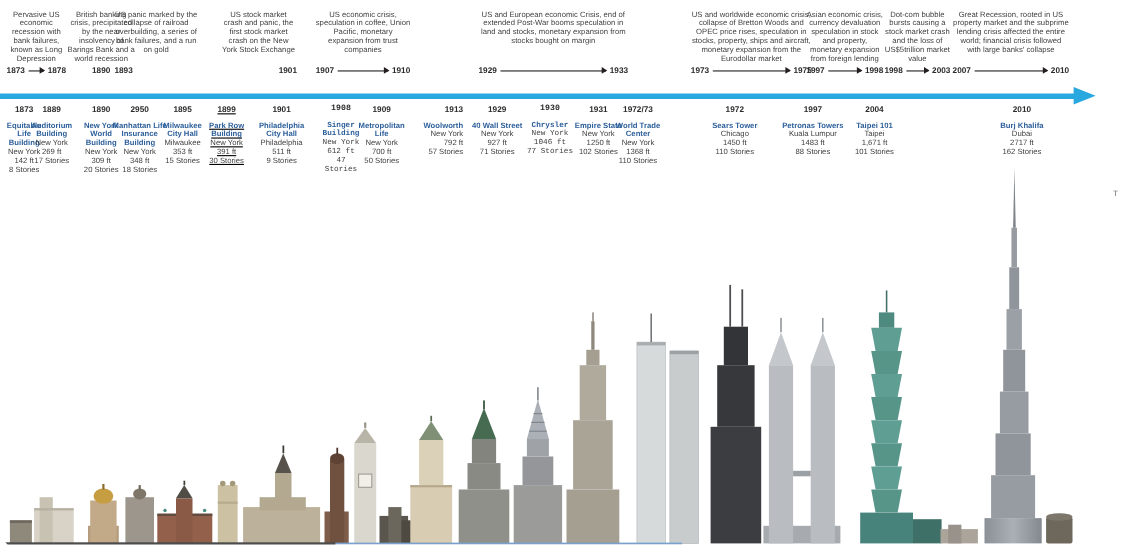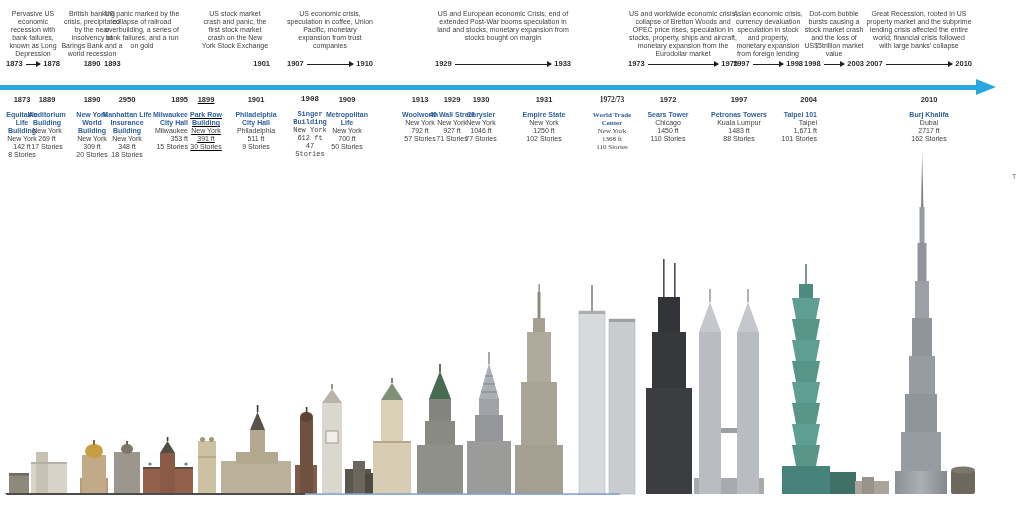--- a/index.html
+++ b/index.html
@@ -298,21 +298,21 @@
         <span class="bmeta">309 ft</span>
         <span class="bmeta">20 Stories</span>
       </div>
       <div class="bcol" style="left: 127px; width: 52px;">
         <span class="byear">2950</span>
         <span class="bname">Manhattan Life Insurance Building</span>
         <span class="bmeta">New York</span>
         <span class="bmeta">348 ft</span>
         <span class="bmeta">18 Stories</span>
       </div>
-      <div class="bcol" style="left: 166px; width: 44px; text-align: right;">
+      <div class="bcol" style="left: 166px; width: 44px;">
         <span class="byear">1895</span>
         <span class="bname">Milwaukee City Hall</span>
         <span class="bmeta">Milwaukee</span>
         <span class="bmeta">353 ft</span>
         <span class="bmeta">15 Stories</span>
       </div>
       <div class="bcol" style="left: 206px; width: 42px; text-decoration: underline;">
         <span class="byear">1899</span>
         <span class="bname">Park Row Building</span>
         <span class="bmeta">New York</span>
@@ -333,70 +333,70 @@
         <span class="bmeta">612 ft</span>
         <span class="bmeta">47 Stories</span>
       </div>
       <div class="bcol" style="left: 347px; width: 48px;">
         <span class="byear">1909</span>
         <span class="bname">Metropolitan Life</span>
         <span class="bmeta">New York</span>
         <span class="bmeta">700 ft</span>
         <span class="bmeta">50 Stories</span>
       </div>
-      <div class="bcol" style="left: 420px; width: 46px;">
+      <div class="bcol" style="left: 398px; width: 46px; text-align: right;">
         <span class="byear">1913</span>
         <span class="bname">Woolworth</span>
         <span class="bmeta">New York</span>
         <span class="bmeta">792 ft</span>
         <span class="bmeta">57 Stories</span>
       </div>
       <div class="bcol" style="left: 452px; width: 54px;">
         <span class="byear">1929</span>
         <span class="bname">40 Wall Street</span>
         <span class="bmeta">New York</span>
         <span class="bmeta">927 ft</span>
         <span class="bmeta">71 Stories</span>
       </div>
-      <div class="bcol" style="left: 481px; width: 44px;">
+      <div class="bcol" style="left: 500px; width: 44px; font-family: Liberation Mono, monospace;">
         <span class="byear">1930</span>
         <span class="bname">Chrysler</span>
         <span class="bmeta">New York</span>
         <span class="bmeta">1046 ft</span>
         <span class="bmeta">77 Stories</span>
       </div>
       <div class="bcol" style="left: 544px; width: 50px;">
         <span class="byear">1931</span>
         <span class="bname">Empire State</span>
         <span class="bmeta">New York</span>
         <span class="bmeta">1250 ft</span>
         <span class="bmeta">102 Stories</span>
       </div>
-      <div class="bcol" style="left: 612px; width: 48px; font-family: Liberation Serif, serif;">
+      <div class="bcol" style="left: 580px; width: 48px;">
         <span class="byear">1972/73</span>
         <span class="bname">World Trade Center</span>
         <span class="bmeta">New York</span>
         <span class="bmeta">1368 ft</span>
         <span class="bmeta">110 Stories</span>
       </div>
       <div class="bcol" style="left: 668px; width: 46px;">
         <span class="byear">1972</span>
         <span class="bname">Sears Tower</span>
         <span class="bmeta">Chicago</span>
         <span class="bmeta">1450 ft</span>
         <span class="bmeta">110 Stories</span>
       </div>
       <div class="bcol" style="left: 739px; width: 58px;">
         <span class="byear">1997</span>
         <span class="bname">Petronas Towers</span>
         <span class="bmeta">Kuala Lumpur</span>
         <span class="bmeta">1483 ft</span>
         <span class="bmeta">88 Stories</span>
       </div>
-      <div class="bcol" style="left: 795px; width: 44px; text-align: right;">
+      <div class="bcol" style="left: 795px; width: 44px;">
         <span class="byear">2004</span>
         <span class="bname">Taipei 101</span>
         <span class="bmeta">Taipei</span>
         <span class="bmeta">1,671 ft</span>
         <span class="bmeta">101 Stories</span>
       </div>
       <div class="bcol" style="left: 929px; width: 48px;">
         <span class="byear">2010</span>
         <span class="bname">Burj Khalifa</span>
         <span class="bmeta">Dubai</span>

